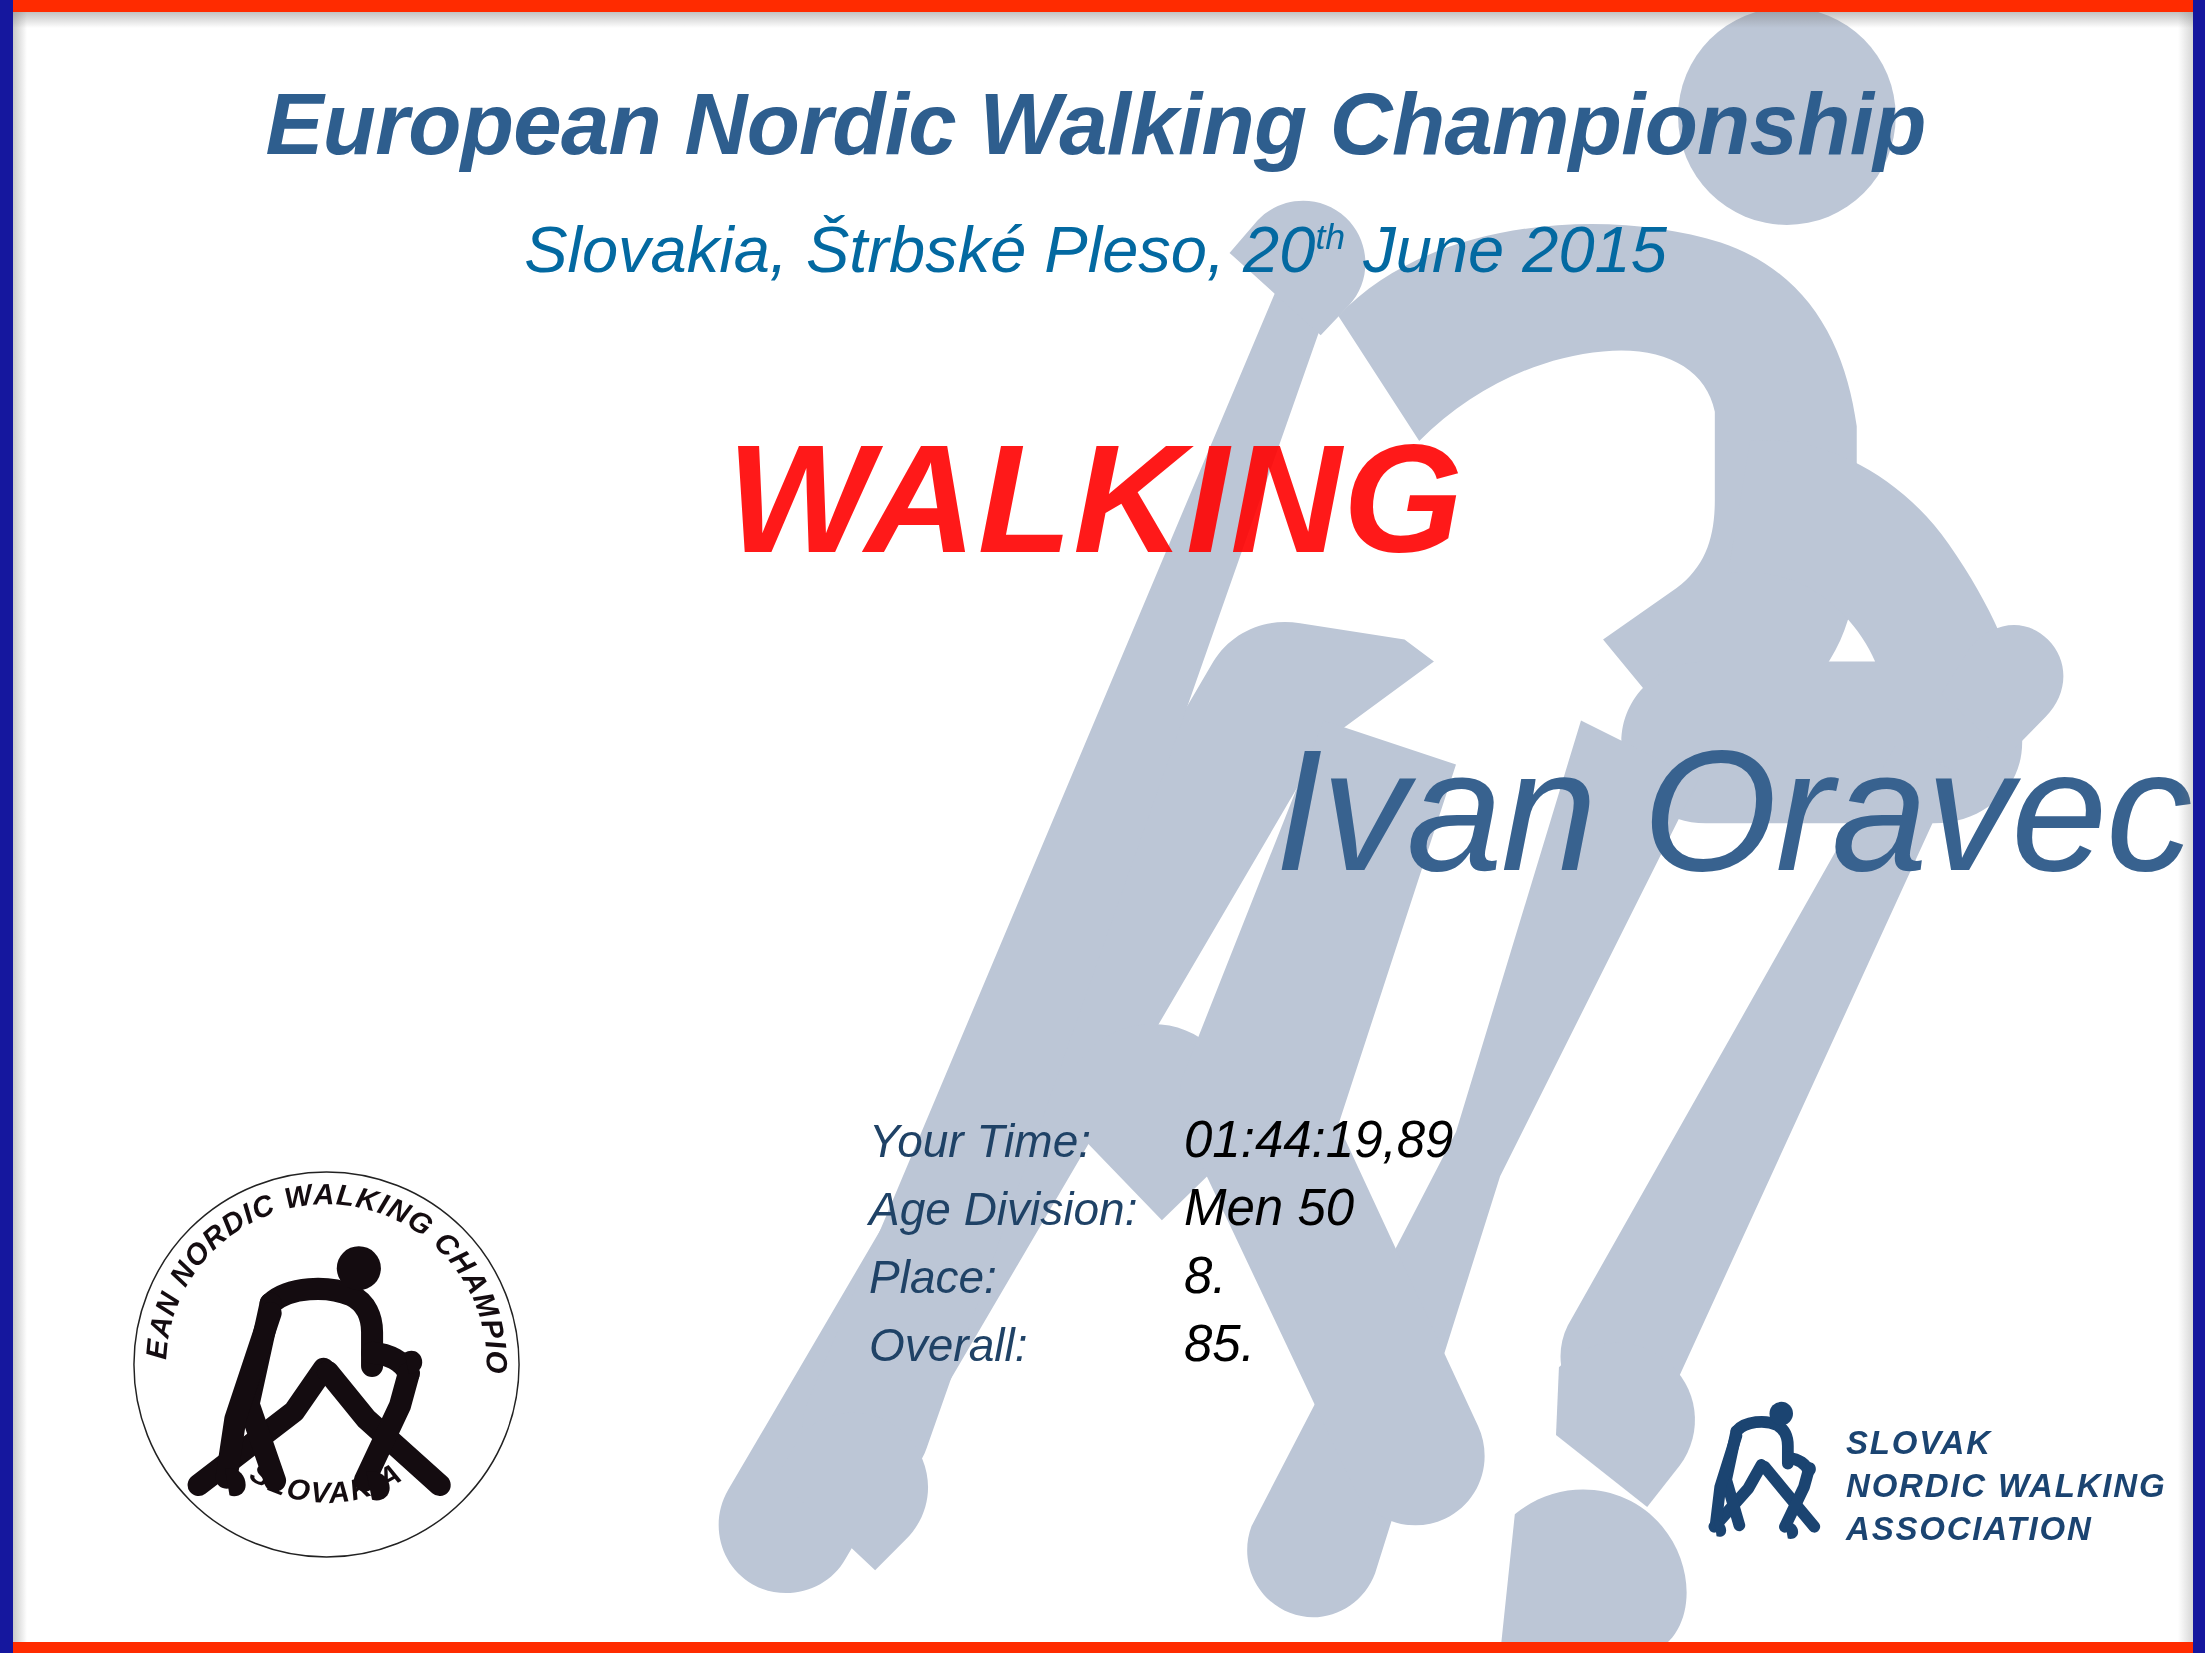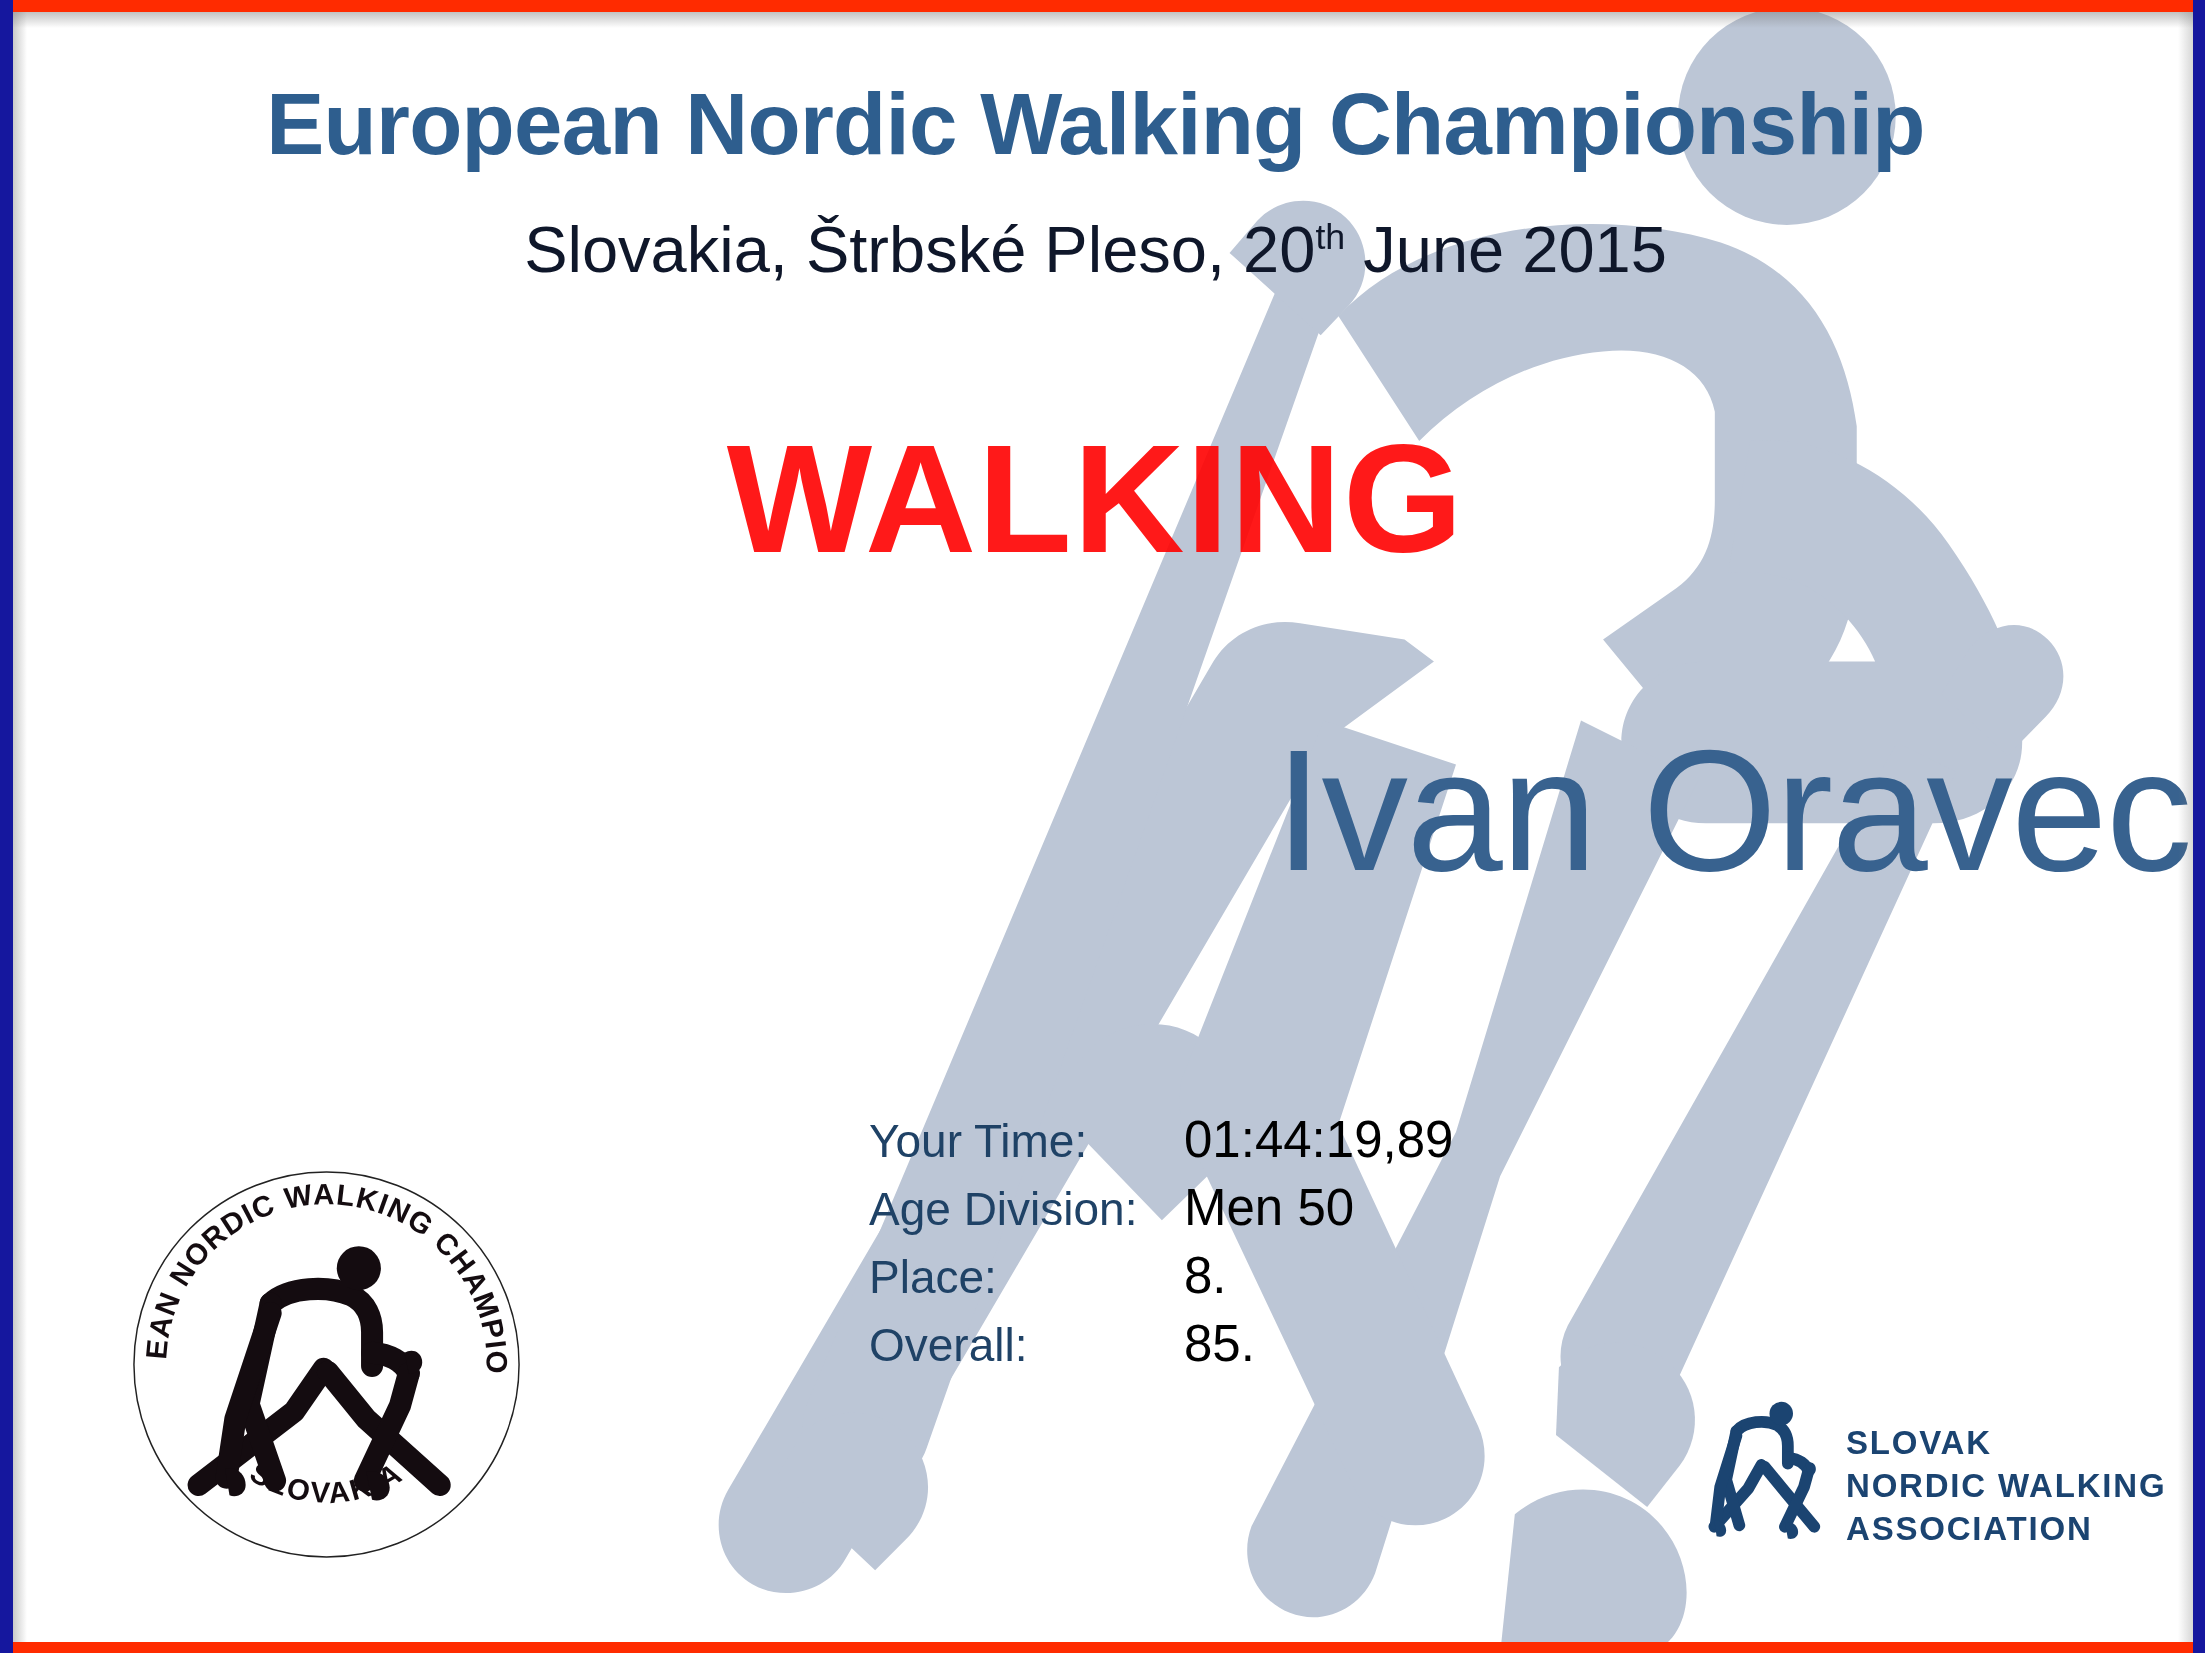--- a/index.html
+++ b/index.html
@@ -7,20 +7,21 @@
     padding: 0;
     background: #ffffff;
   }
   #cert {
     position: relative;
     width: 2205px;
     height: 1654px;
     background: #ffffff;
     overflow: hidden;
     font-family: "Liberation Sans", sans-serif;
+    font-style: italic;
   }
 
   
   .border-top, .border-bottom {
     position: absolute;
     left: 0;
     width: 2205px;
     height: 11.8px;
     background: #FF2B00;
     z-index: 40;
@@ -86,21 +87,21 @@
     white-space: nowrap;
   }
   .subtitle {
     position: absolute;
     top: 212px;
     left: 0;
     width: 2191px;
     text-align: center;
     font-size: 65px;
     font-weight: normal;
-    color: #0f172a;
+    color: #0369a1;
     white-space: nowrap;
   }
   .subtitle sup {
     font-size: 0.55em;
     vertical-align: super;
     line-height: 0;
   }
 
   .finisher {
     position: absolute;

